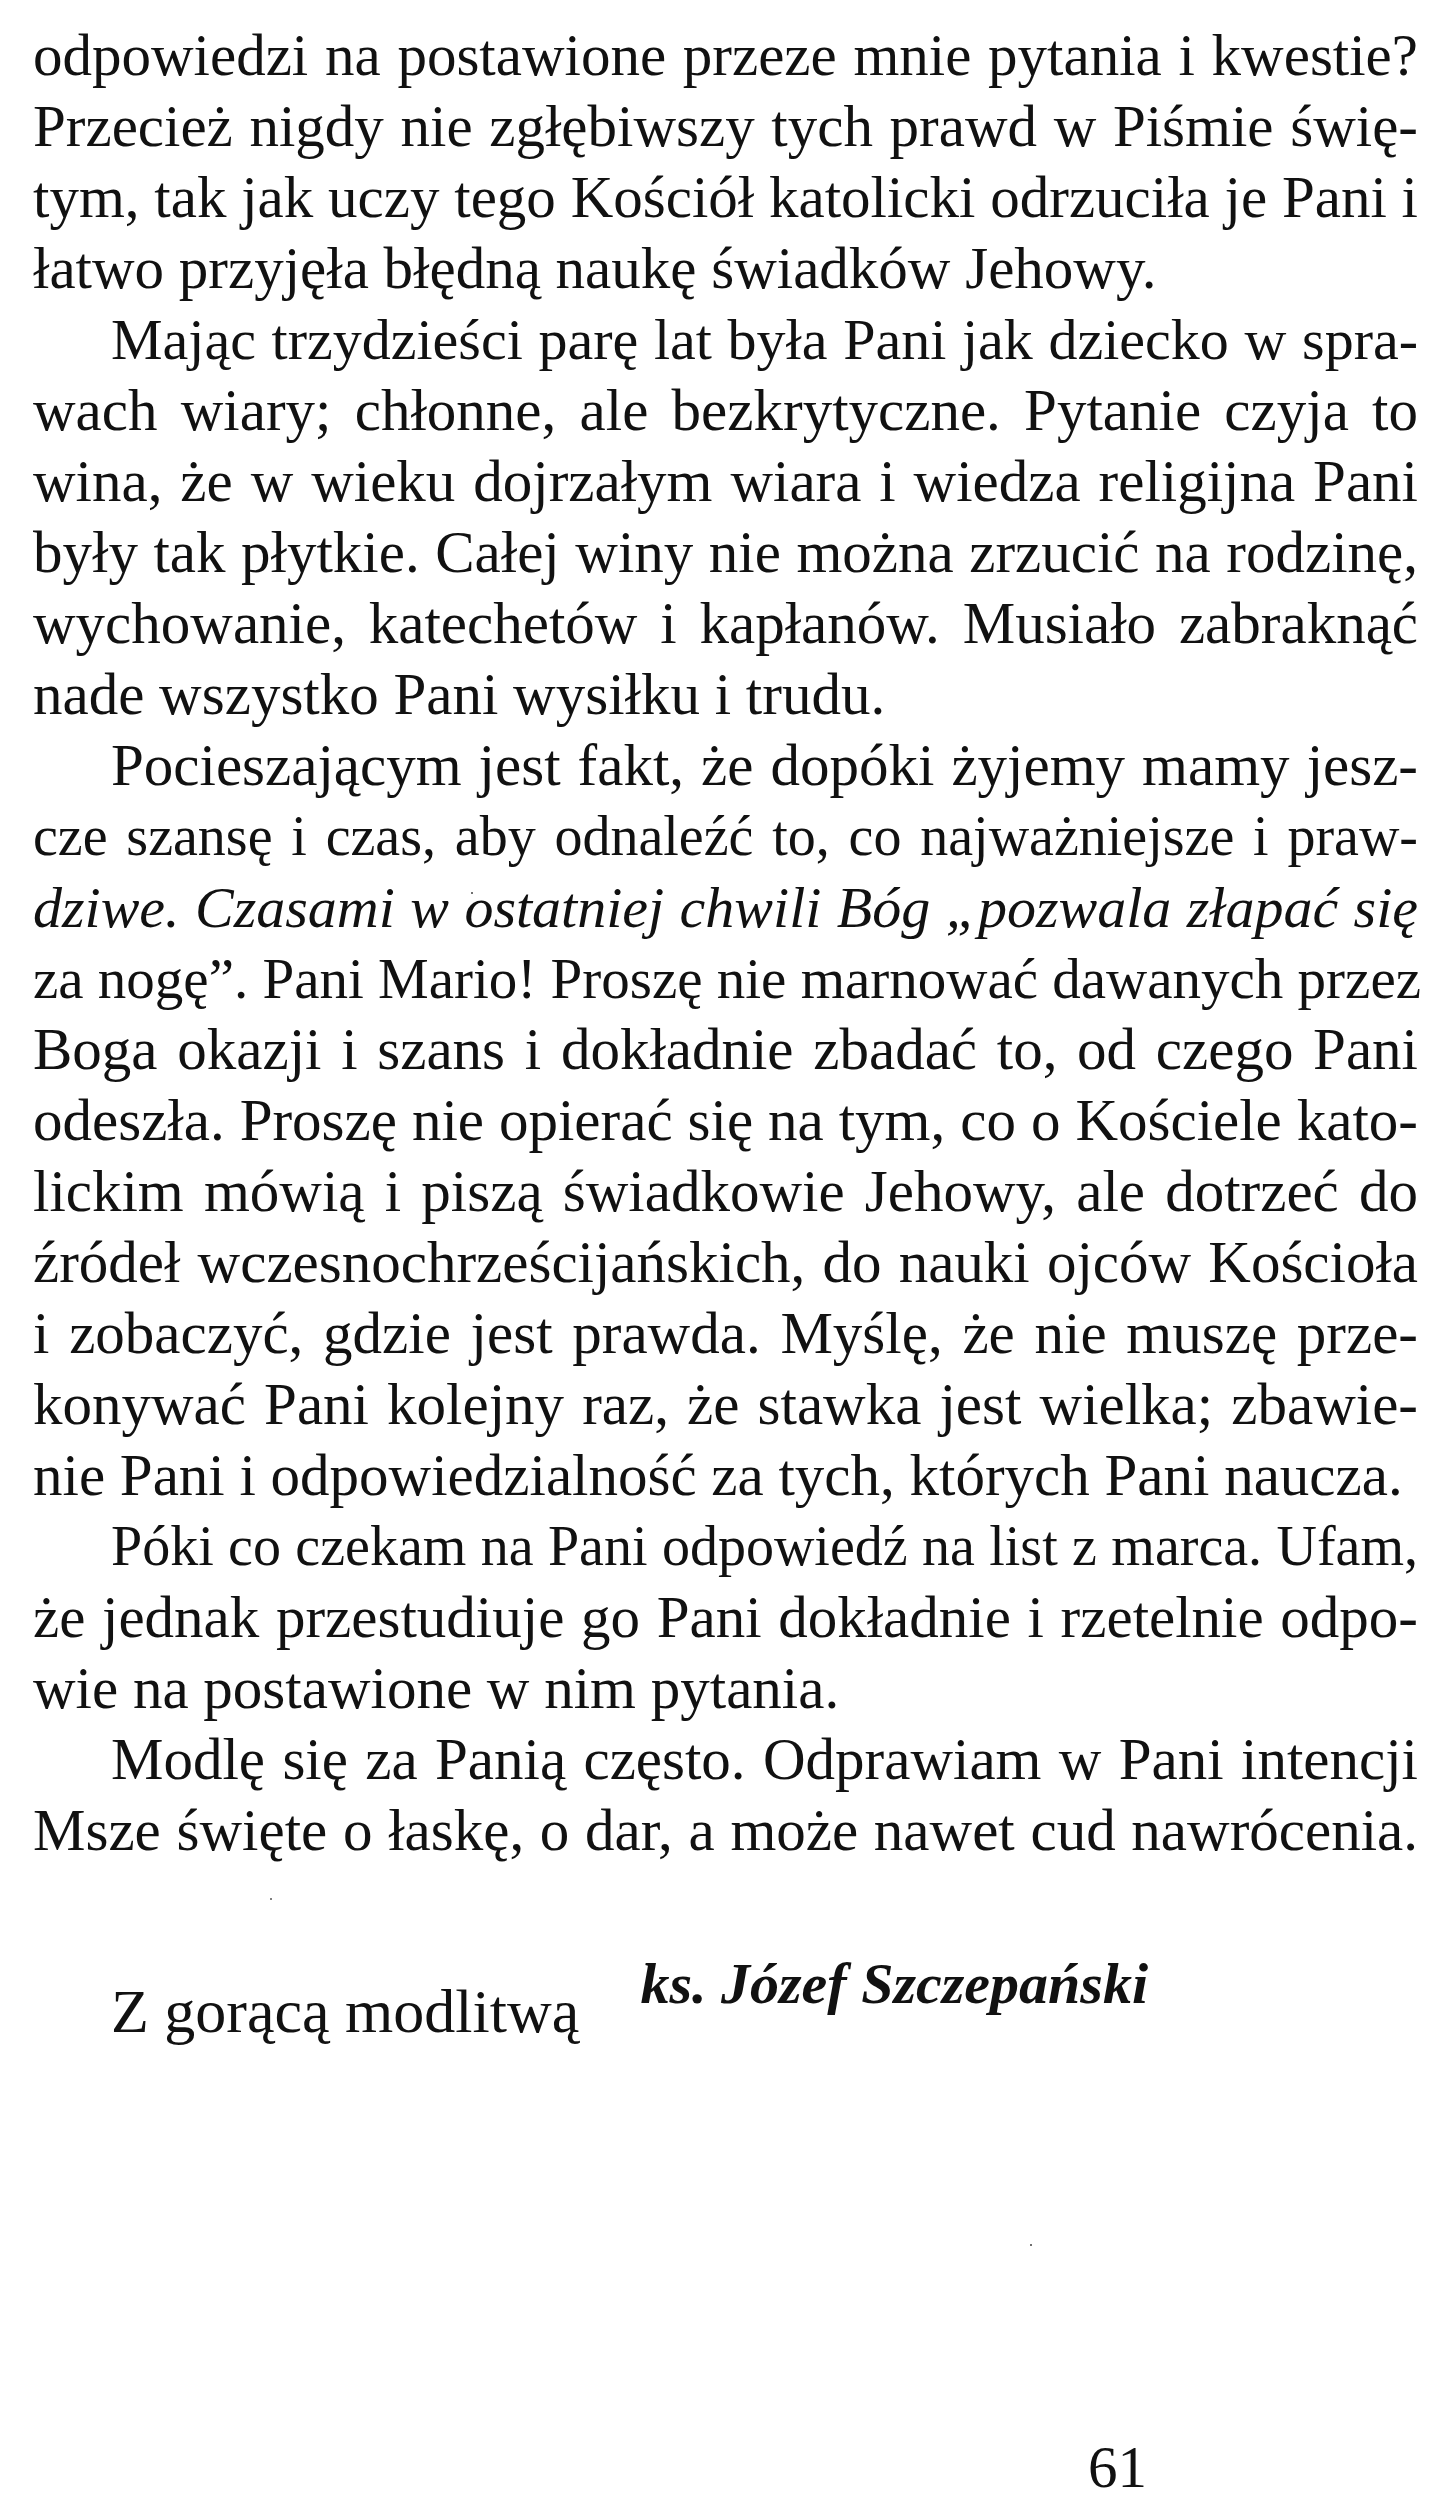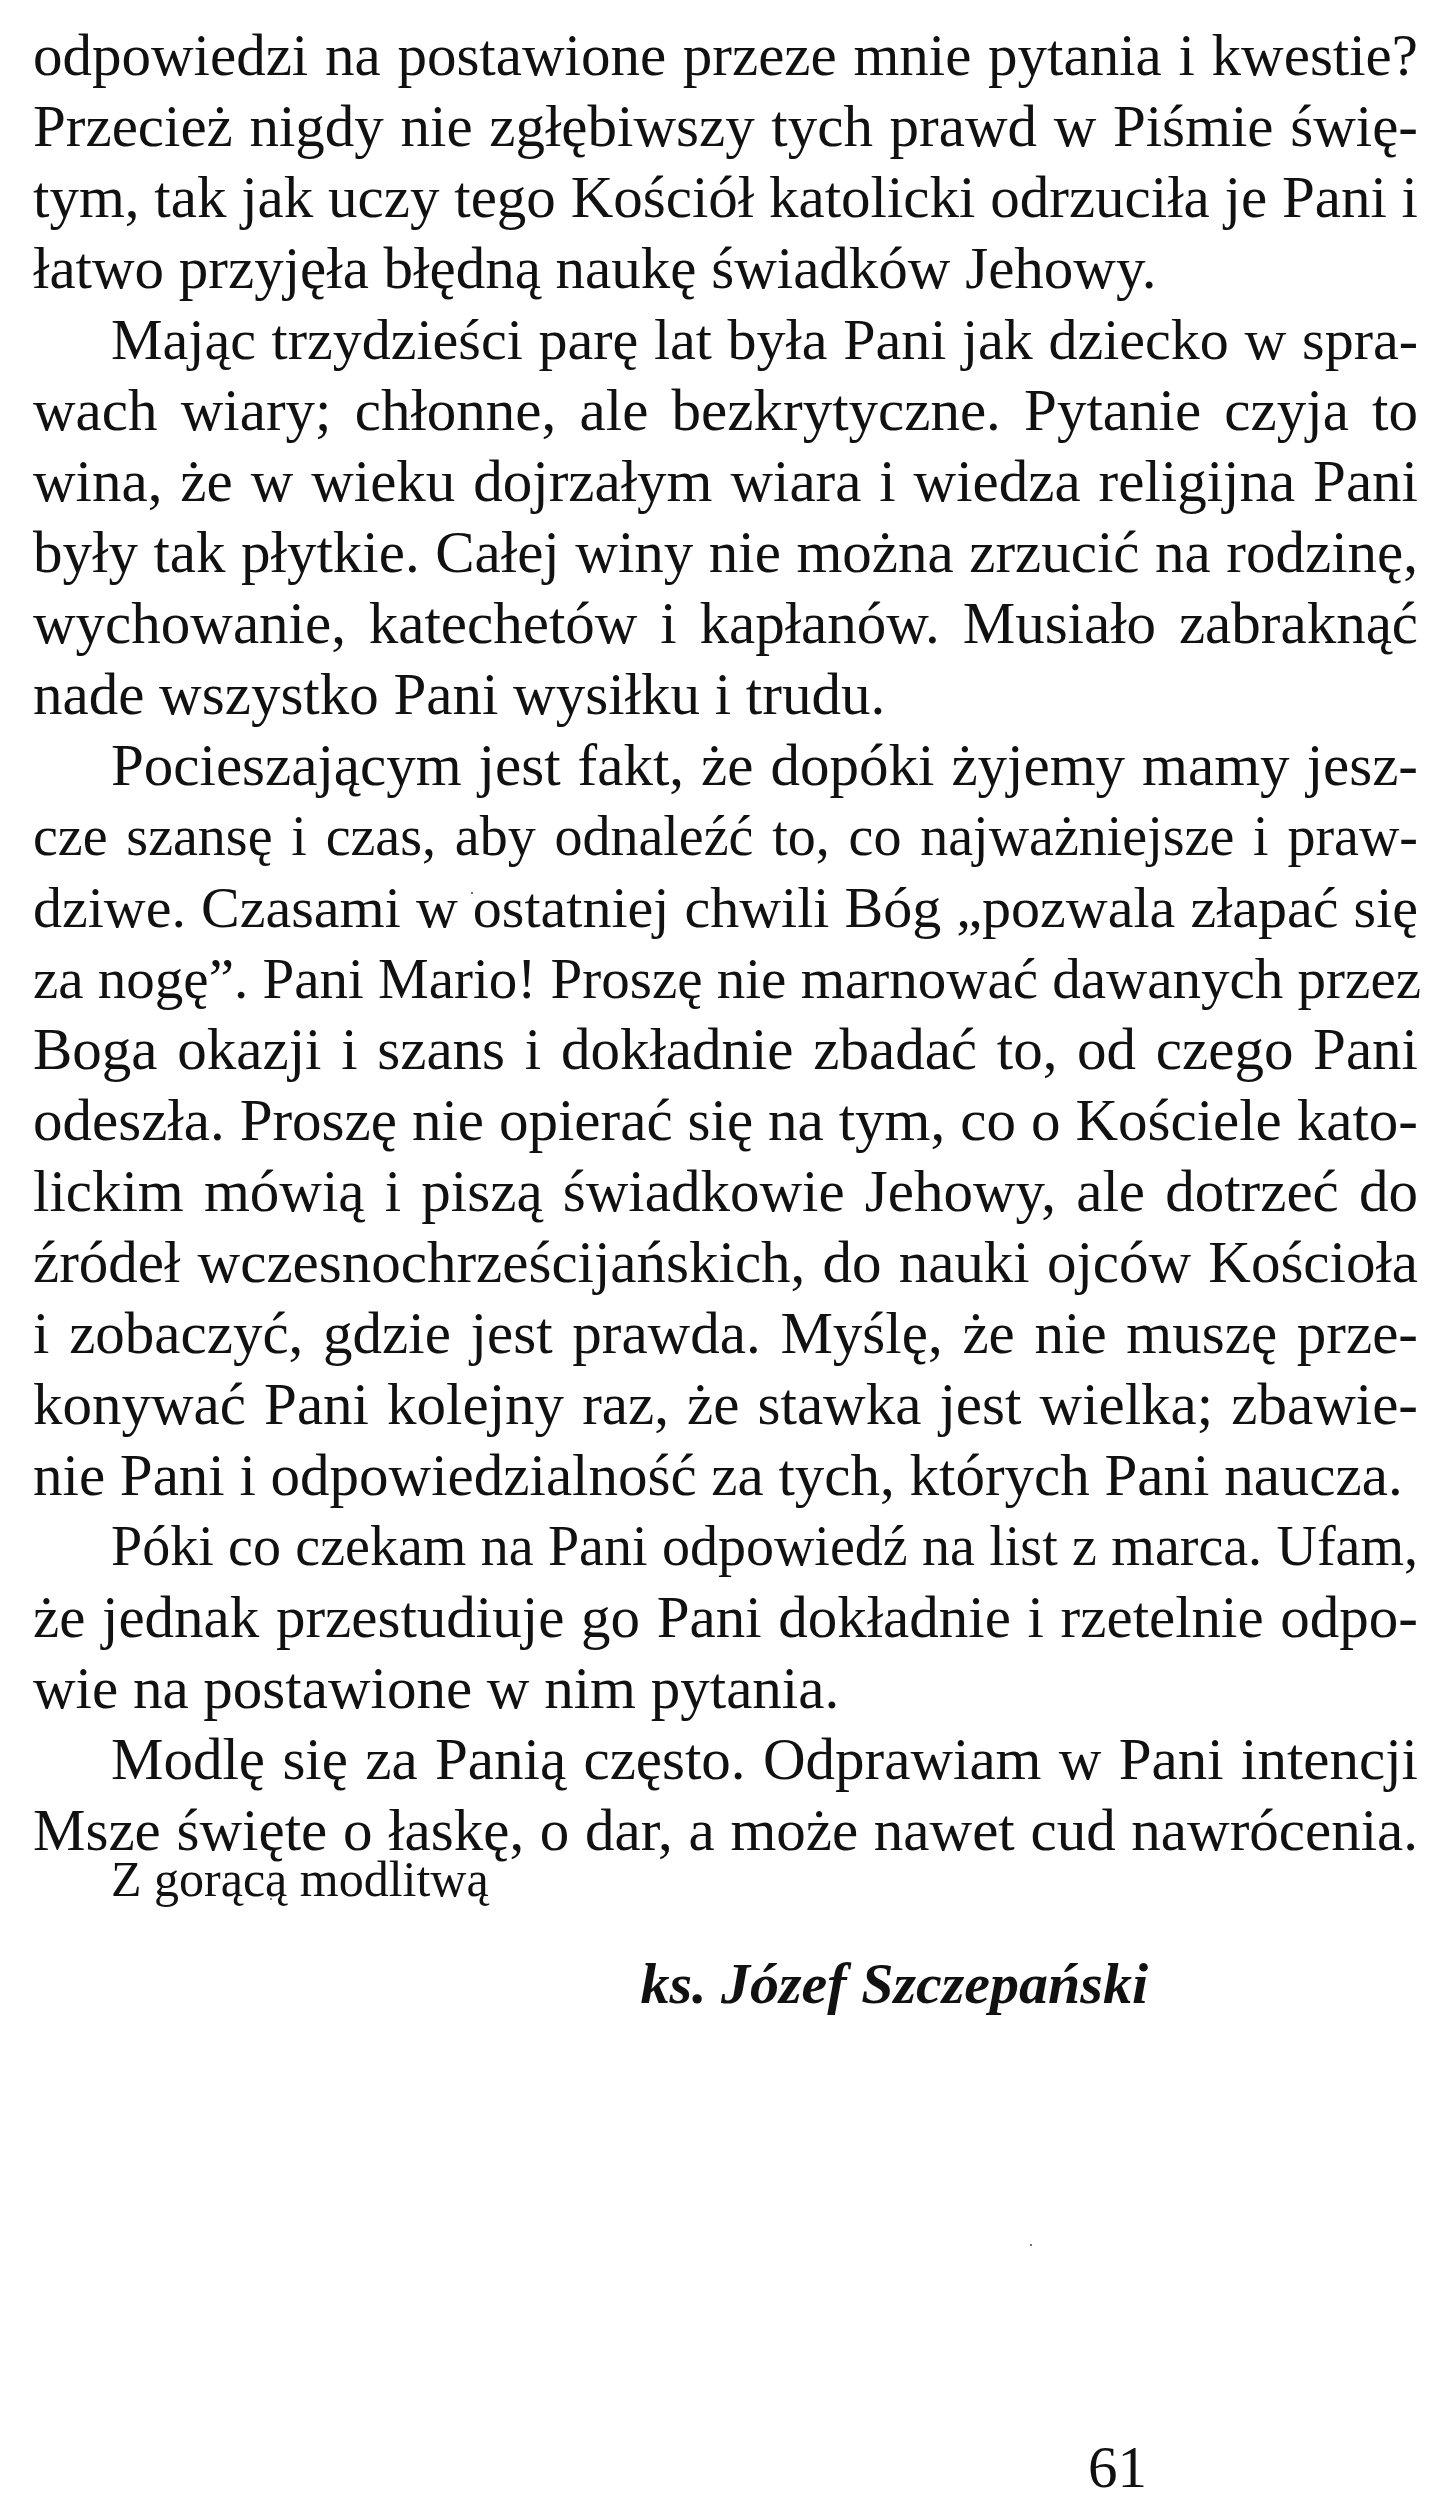--- a/index.html
+++ b/index.html
@@ -42,22 +42,22 @@
   }
   .line.indent {
     padding-left: 78px;
   }
   
   .body-text { top: 20px; }
 
   .closing {
     position: absolute;
     left: 111px;
-    top: 1844px;
-    font-size: 50px;
+    top: 1976px;
+    font-size: 62px;
     line-height: 71px;
     white-space: nowrap;
   }
   .signature {
     position: absolute;
     right: 33px;
     top: 1948px;
     font-size: 58px;
     line-height: 71px;
     font-style: italic;
@@ -99,21 +99,21 @@
       <span class="line">wach wiary; chłonne, ale bezkrytyczne. Pytanie czyja to</span>
       <span class="line">wina, że w wieku dojrzałym wiara i wiedza religijna Pani</span>
       <span class="line">były tak płytkie. Całej winy nie można zrzucić na rodzinę,</span>
       <span class="line">wychowanie, katechetów i kapłanów. Musiało zabraknąć</span>
       <span class="line last">nade wszystko Pani wysiłku i trudu.</span>
     </div>
 
     <div>
       <span class="line indent">Pocieszającym jest fakt, że dopóki żyjemy mamy jesz-</span>
       <span class="line" style="font-size: 56px;">cze szansę i czas, aby odnaleźć to, co najważniejsze i praw-</span>
-      <span class="line" style="font-size: 58px;">dziwe. Czasami w ostatniej chwili Bóg „pozwala złapać się</span>
+      <span class="line" style="font-size: 58px; font-style: italic;">dziwe. Czasami w ostatniej chwili Bóg „pozwala złapać się</span>
       <span class="line" style="font-size: 57px;">za nogę”. Pani Mario! Proszę nie marnować dawanych przez</span>
       <span class="line">Boga okazji i szans i dokładnie zbadać to, od czego Pani</span>
       <span class="line">odeszła. Proszę nie opierać się na tym, co o Kościele kato-</span>
       <span class="line">lickim mówią i piszą świadkowie Jehowy, ale dotrzeć do</span>
       <span class="line">źródeł wczesnochrześcijańskich, do nauki ojców Kościoła</span>
       <span class="line">i zobaczyć, gdzie jest prawda. Myślę, że nie muszę prze-</span>
       <span class="line">konywać Pani kolejny raz, że stawka jest wielka; zbawie-</span>
       <span class="line last">nie Pani i odpowiedzialność za tych, których Pani naucza.</span>
     </div>
 

